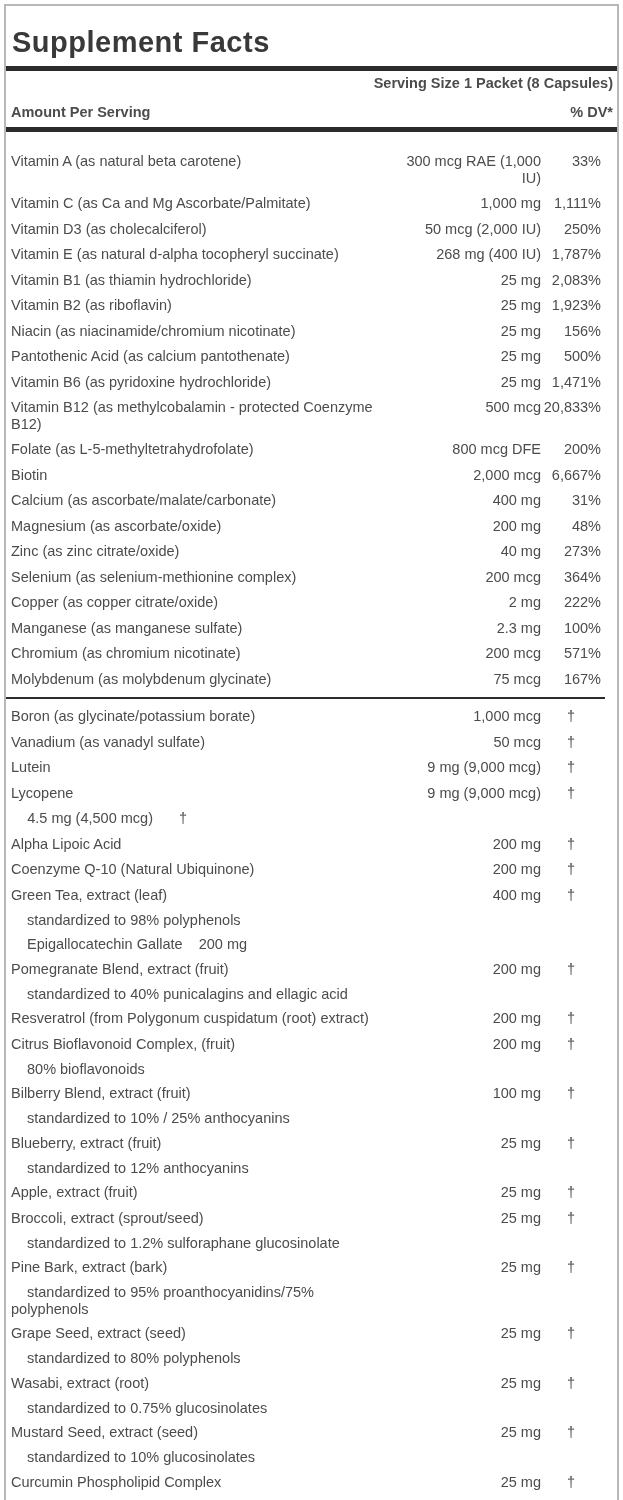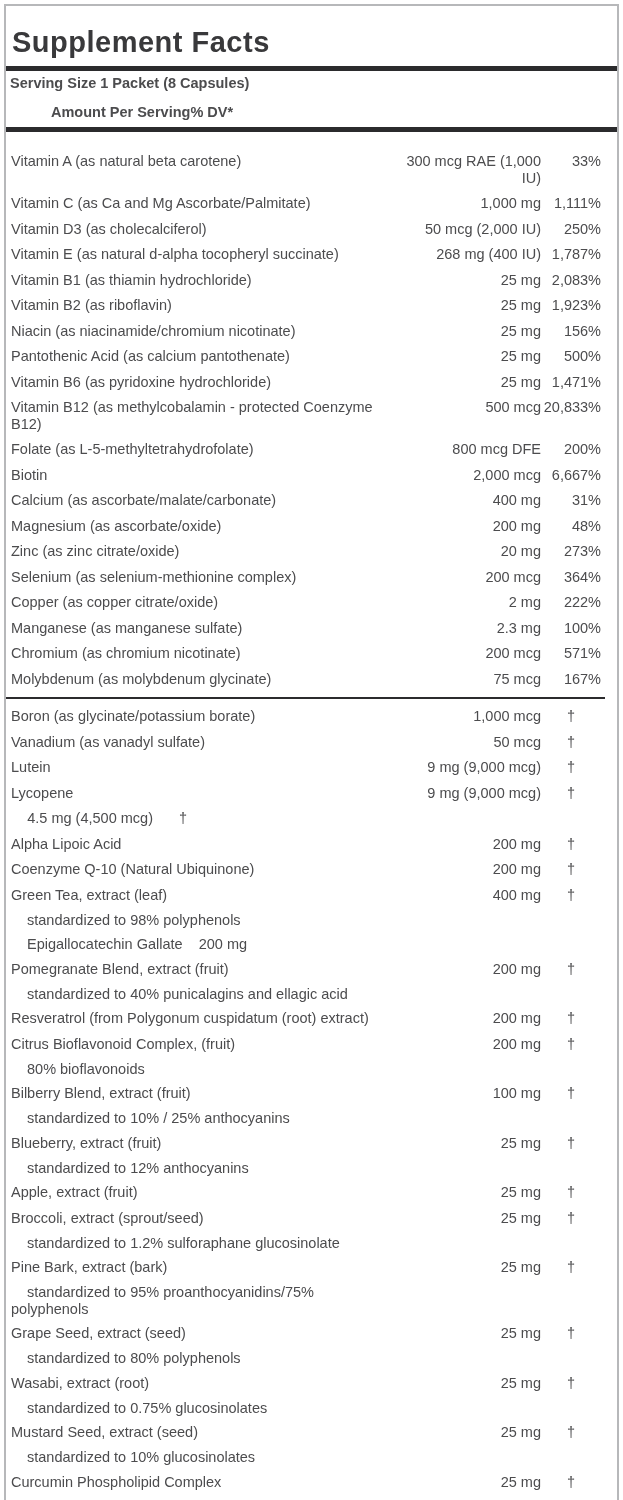--- a/index.html
+++ b/index.html
@@ -41,28 +41,29 @@
     margin-top: 7px;
   }
   .rule-bottom {
     height: 4px;
     background: var(--rule);
     margin-top: 6px;
   }
   .serving {
     margin-top: 4px;
     padding: 0 4px;
+    text-align: right;
     font-weight: bold;
   }
   .cols-header {
     margin-top: 13px;
     padding: 0 4px 0 5px;
     display: flex;
+    justify-content: space-between;
     font-weight: bold;
-    margin-left: 40px;
   }
   #rows {
     padding: 0 16px 0 5px;
   }
   #rows .row:first-child { margin-top: 21px; }
   .row {
     display: flex;
     align-items: flex-start;
     margin-top: 9px;
     line-height: 16.5px;
@@ -178,21 +179,21 @@
         <span class="amt">400 mg</span>
         <span class="dv">31%</span>
       </div>
       <div class="row">
         <span class="name">Magnesium (as ascorbate/oxide)</span>
         <span class="amt">200 mg</span>
         <span class="dv">48%</span>
       </div>
       <div class="row">
         <span class="name">Zinc (as zinc citrate/oxide)</span>
-        <span class="amt">20 mg</span>
+        <span class="amt">40 mg</span>
         <span class="dv">273%</span>
       </div>
       <div class="row">
         <span class="name">Selenium (as selenium-methionine complex)</span>
         <span class="amt">200 mcg</span>
         <span class="dv">364%</span>
       </div>
       <div class="row">
         <span class="name">Copper (as copper citrate/oxide)</span>
         <span class="amt">2 mg</span>

